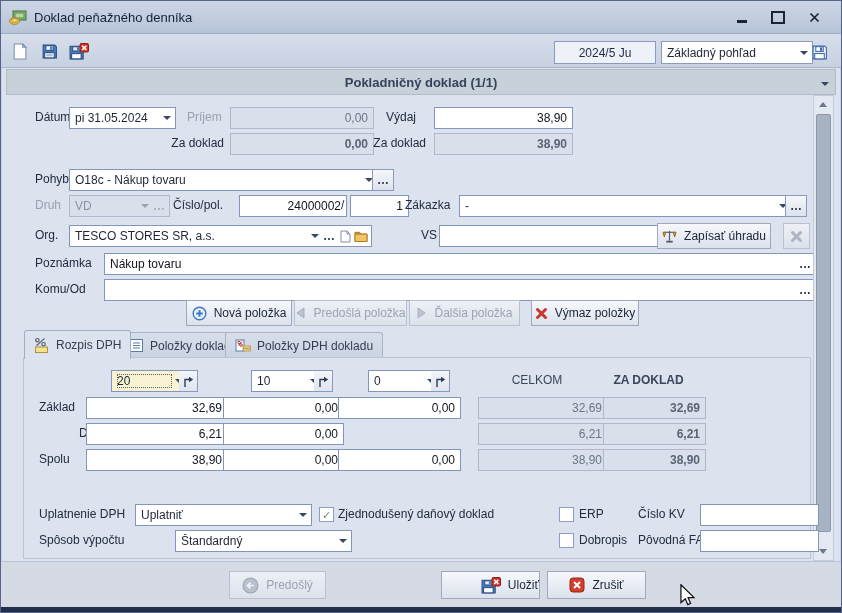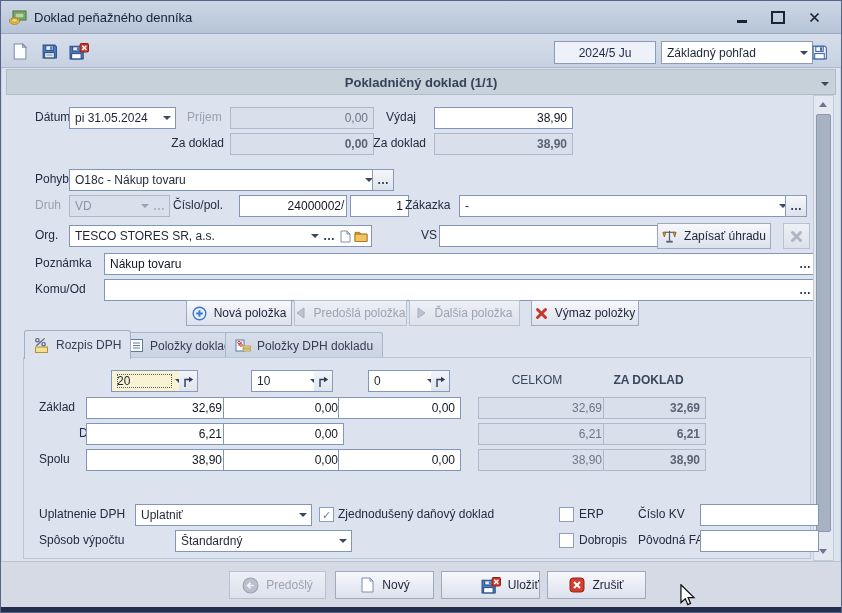--- a/index.html
+++ b/index.html
@@ -417,27 +417,20 @@
   </div>
 
   <div class="footerbar"></div>
   <div class="btn dis" style="left:228px;top:570px;width:95px;height:26px;">
     <svg width="17" height="17" viewBox="0 0 16 16">
       <circle cx="8" cy="8" r="7" fill="#b9c1ce" stroke="#9aa4b4"></circle>
       <path d="M11 8H5.6M8 5.3L5.3 8 8 10.7" stroke="#f2f4f8" stroke-width="1.6" fill="none"></path>
     </svg>
     <span>Predošlý</span>
   </div>
-  <div class="btn" style="left:334px;top:570px;width:97px;height:26px;">
-    <svg width="16" height="16" viewBox="0 0 16 16">
-      <path d="M3 1h8l3 3v11H3z" fill="#fdfdfd" stroke="#7d90ad"></path>
-      <path d="M11 1v3h3z" fill="#dfe6f0" stroke="#7d90ad"></path>
-    </svg>
-    <span>Nový</span>
-  </div>
   <div class="btn" style="left:440px;top:570px;width:97px;height:26px;justify-content:flex-end;">
     <svg width="20" height="17" viewBox="0 0 19 16">
       <path d="M1 3h11l1.5 1.5V15H1z" fill="#4a7cc0" stroke="#2c4f85"></path>
       <rect x="3.5" y="3.5" width="7" height="4" fill="#e8eef6" stroke="#2c4f85"></rect>
       <rect x="7.5" y="4" width="2" height="2.8" fill="#4a7cc0"></rect>
       <rect x="2.5" y="10" width="9" height="5" fill="#ffffff" stroke="#2c4f85"></rect>
       <rect x="10.5" y="0.5" width="8" height="8" rx="1.5" fill="#d23b2f" stroke="#8e1f16"></rect>
       <path d="M12.5 2.5l4 4M16.5 2.5l-4 4" stroke="#fff" stroke-width="1.4"></path>
     </svg>
     <span>Uložiť</span>

